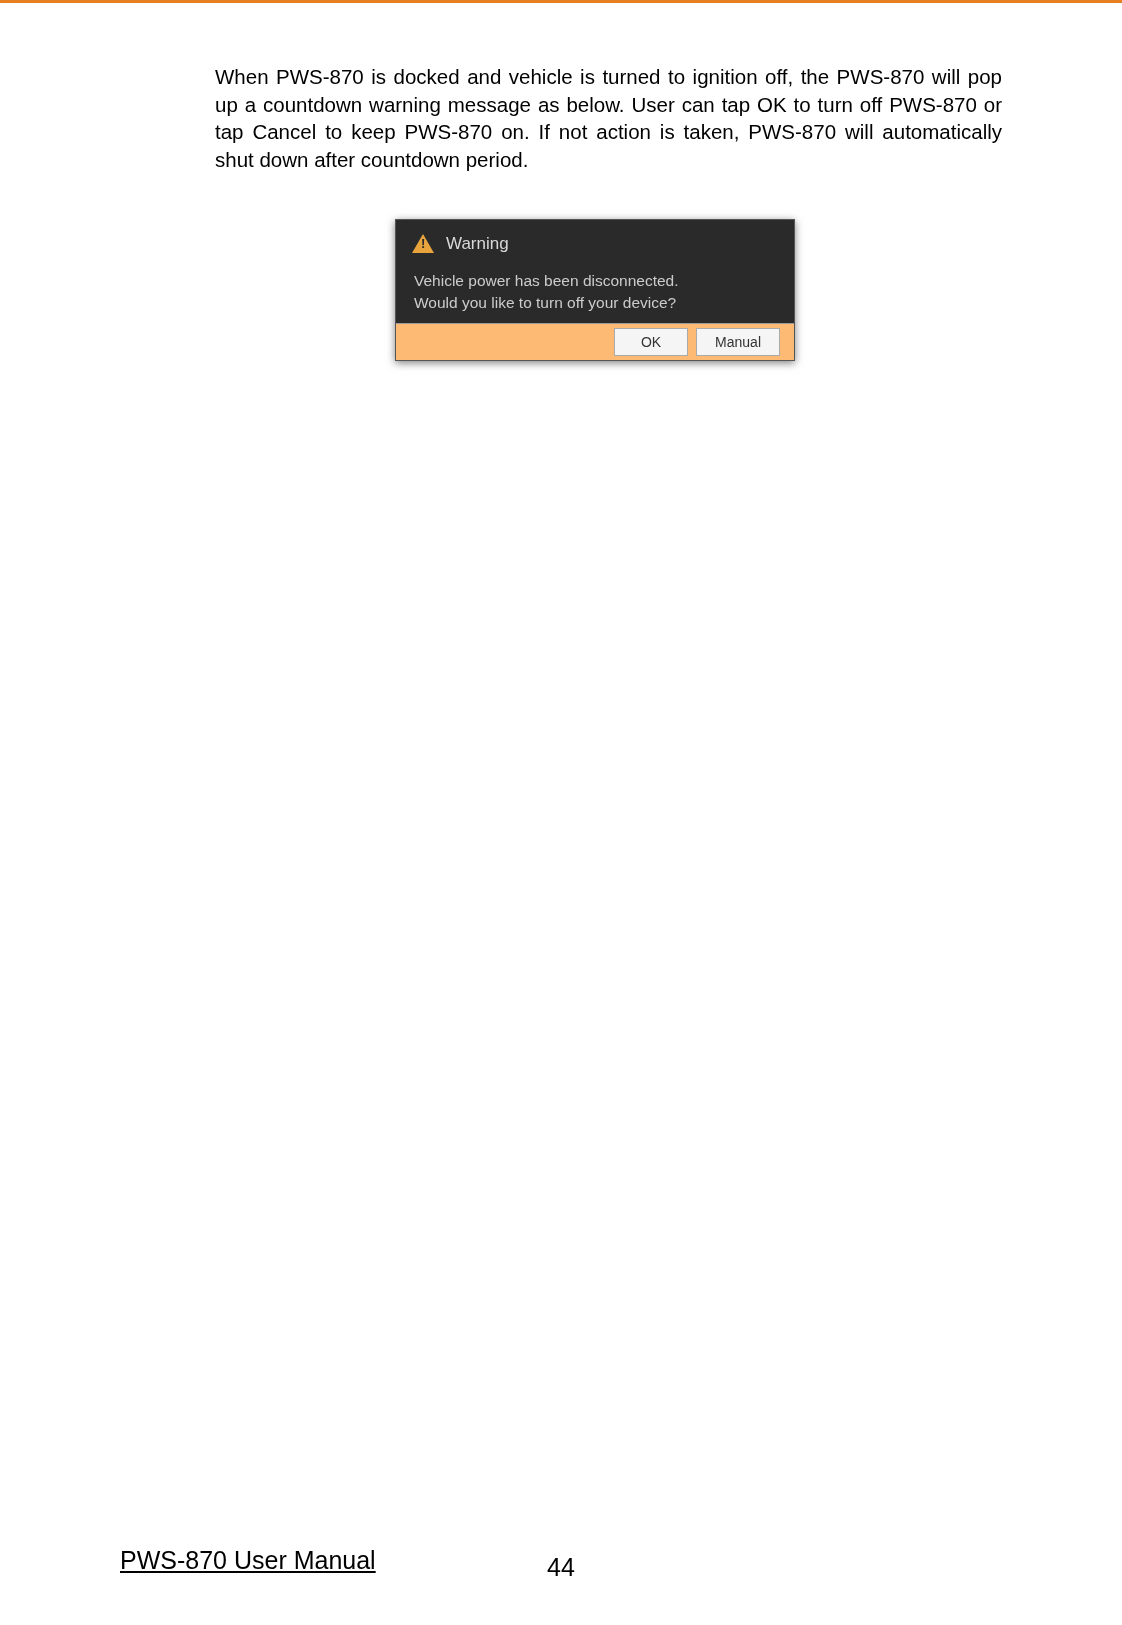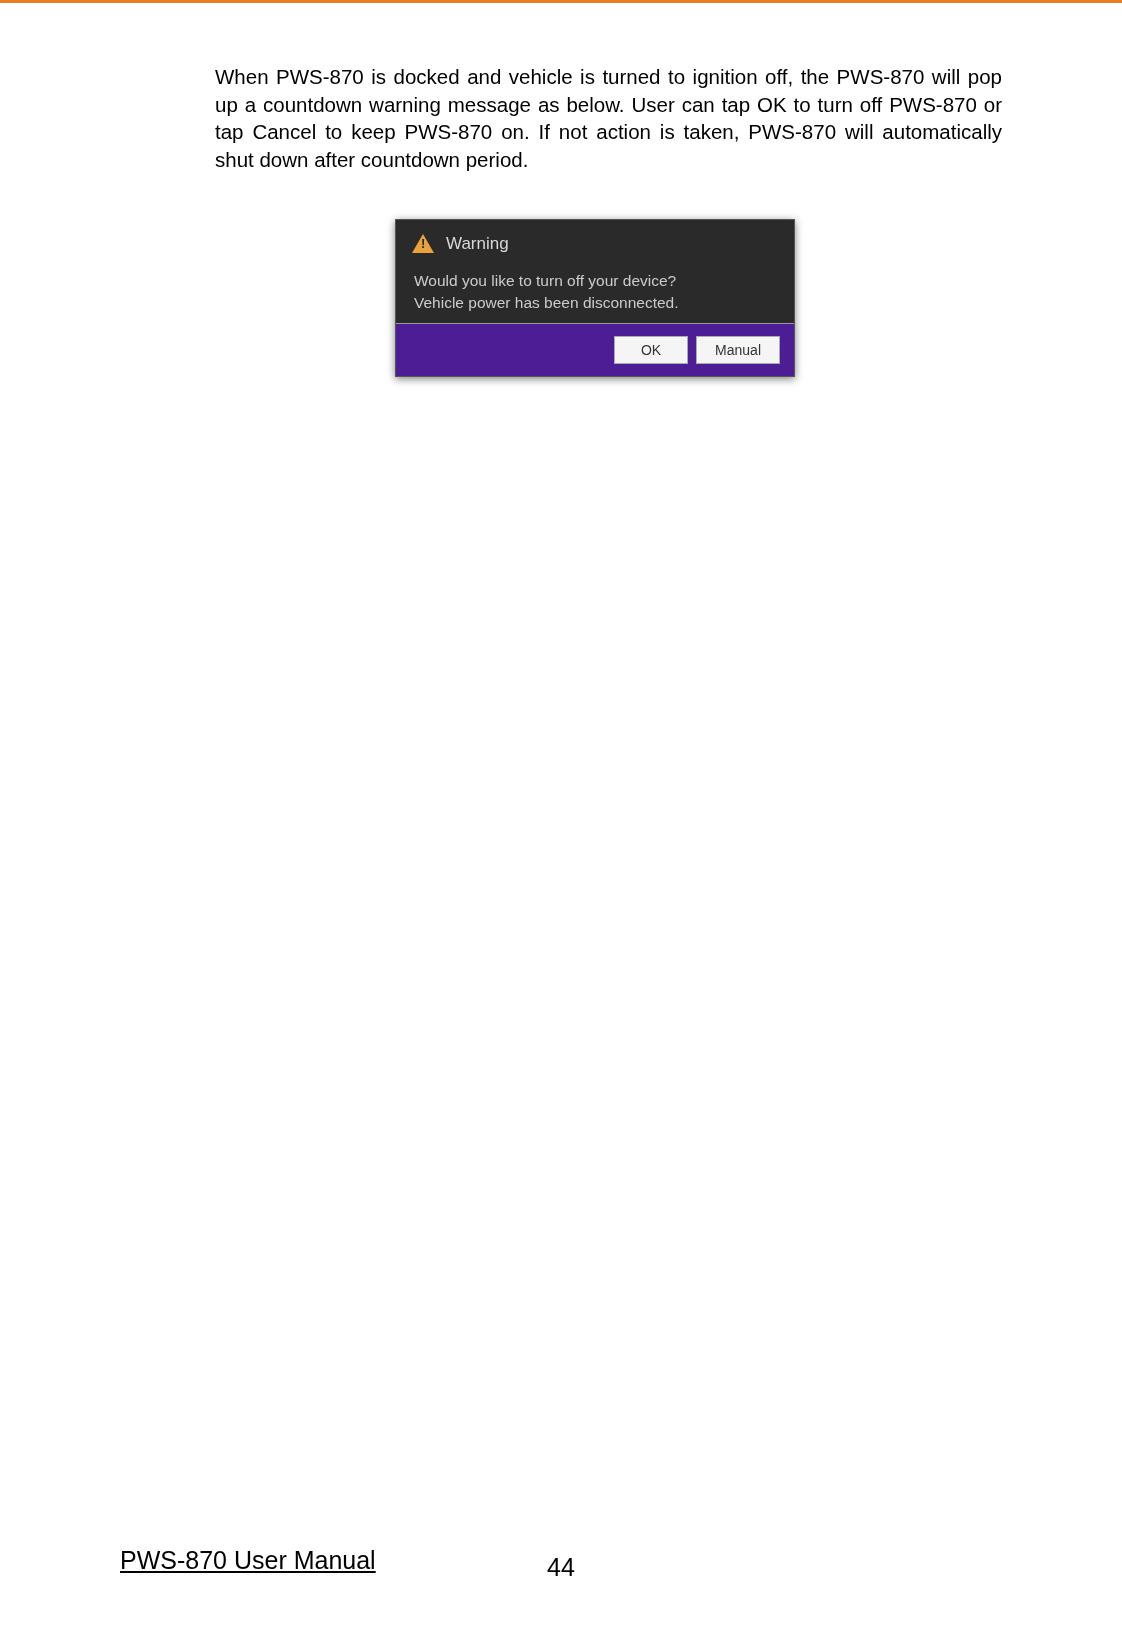--- a/index.html
+++ b/index.html
@@ -81,22 +81,22 @@
       padding-top: 38px;
     }
     .countdown-timer {
       color: #d62020;
       font-size: 44px;
       font-weight: bold;
       font-family: Arial, sans-serif;
       letter-spacing: 1px;
     }
     .dialog-footer {
-      background: #4c1d95;
-      padding: 12px 14px;
+      background: #fdba74;
+      padding: 4px 14px;
       display: flex;
       justify-content: flex-end;
       gap: 8px;
       border-top: 1px solid #999;
     }
     .dialog-button {
       background: #f5f5f5;
       border: 1px solid #aaa;
       padding: 5px 18px;
       font-size: 14px;
@@ -135,22 +135,22 @@
 <div class="content-area">
   <p class="body-text">When PWS-870 is docked and vehicle is turned to ignition off, the PWS-870 will pop up a countdown warning message as below. User can tap OK to turn off PWS-870 or tap Cancel to keep PWS-870 on. If not action is taken, PWS-870 will automatically shut down after countdown period.</p>
 
   <div class="dialog-container">
     <div class="dialog">
       <div class="dialog-header">
         <div class="warning-icon"></div>
         <div class="dialog-title">Warning</div>
       </div>
       <div class="dialog-message">
+        <div>Vehicle power has been disconnected.</div>
         <div>Would you like to turn off your device?</div>
-        <div>Vehicle power has been disconnected.</div>
       </div>
       <div class="dialog-footer">
         <button class="dialog-button">OK</button>
         <button class="dialog-button">Manual</button>
       </div>
     </div>
   </div>
 </div>
 
 <div class="page-footer">

